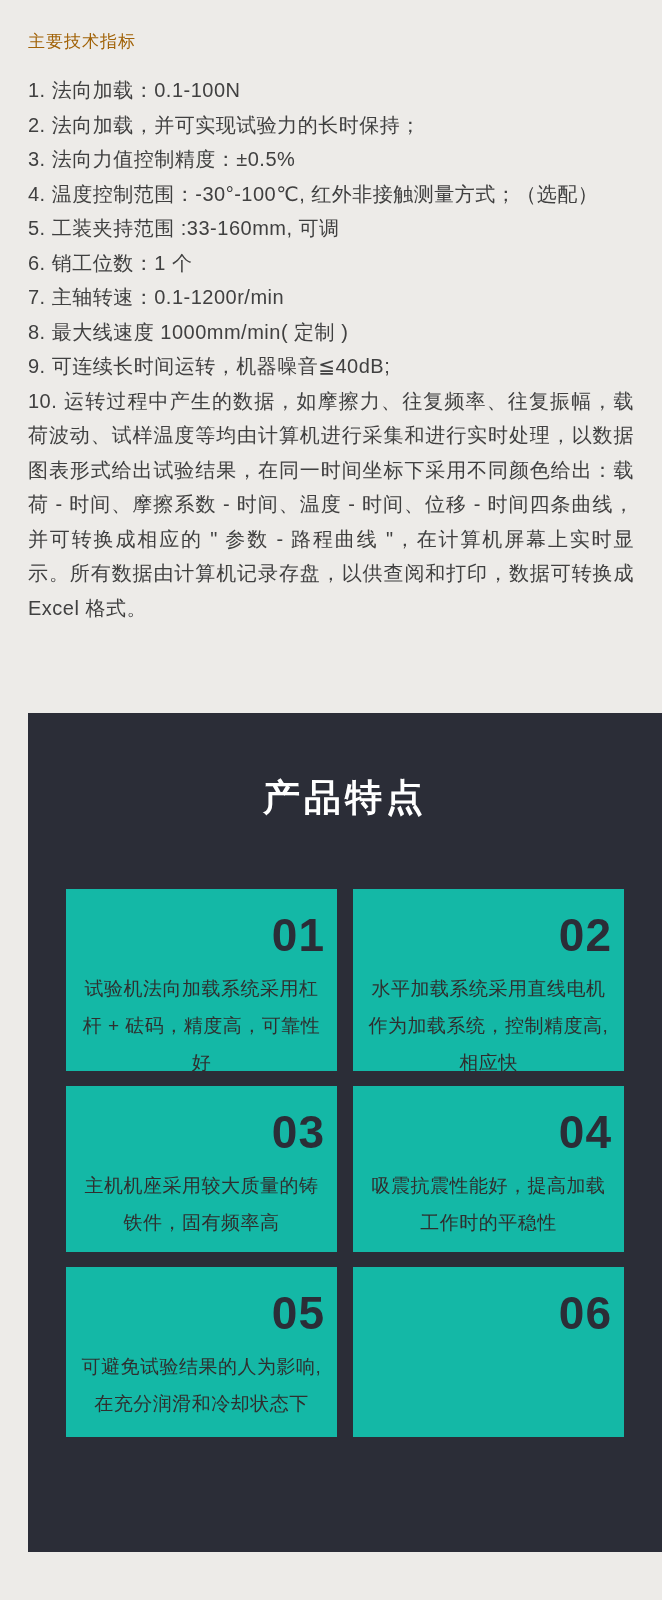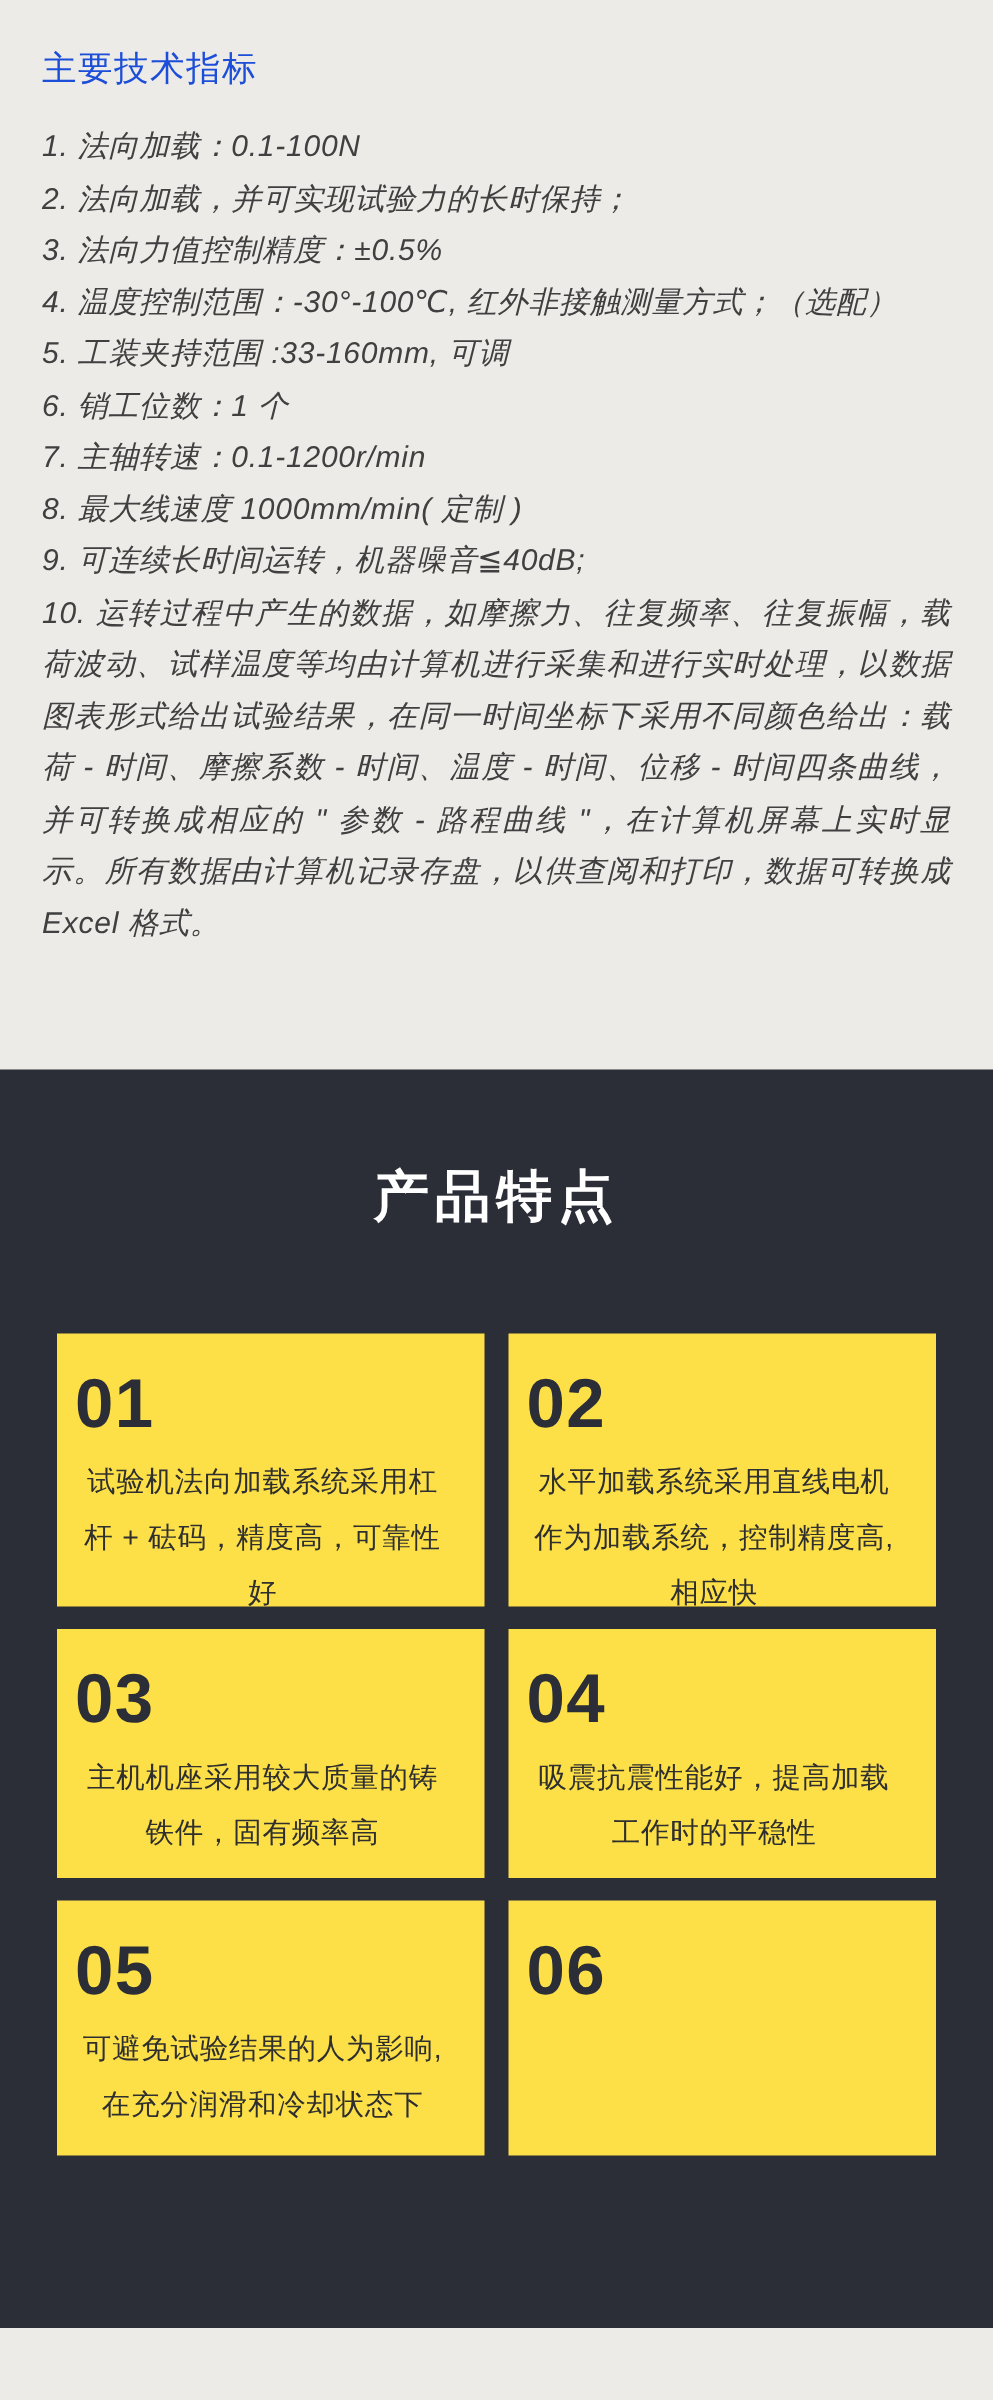--- a/index.html
+++ b/index.html
@@ -18,70 +18,70 @@
   }
 
   
   .specs-section {
     background: #edebe8;
     height: 713px;
     box-sizing: border-box;
     padding: 30px 28px 0 28px;
   }
   .specs-title {
-    font-size: 23px;
-    color: #1d4ed8;
+    font-size: 17px;
+    color: #a16207;
     letter-spacing: 1px;
     margin: 0 0 20px 0;
     font-weight: 500;
   }
   .spec-item {
     font-size: 20px;
     line-height: 34.5px;
     color: #404040;
     letter-spacing: 0.5px;
     white-space: nowrap;
-    font-style: italic;
   }
   .spec-item.wrap {
     white-space: normal;
     text-align: justify;
   }
 
   
   .features-section {
     background: #2b2d37;
     height: 839px;
     box-sizing: border-box;
     padding-top: 60px;
+    margin-left: 28px;
   }
   .features-title {
     color: #ffffff;
     font-size: 37px;
     font-weight: bold;
     letter-spacing: 4px;
     text-align: center;
     margin: 0 0 66px 0;
   }
   .features-grid {
     display: grid;
     grid-template-columns: 1fr 1fr;
     grid-template-rows: 182px 166px 170px;
     column-gap: 16px;
     row-gap: 15px;
     padding: 0 38px;
   }
   .feature-card {
-    background: #fde047;
+    background: #14b8a6;
     box-sizing: border-box;
     text-align: center;
     padding: 10px 12px 12px 12px;
     display: flex;
     flex-direction: column;
-    align-items: flex-start;
+    align-items: flex-end;
     justify-content: flex-start;
   }
   .feature-number {
     font-size: 46px;
     font-weight: bold;
     color: #2b2d37;
     line-height: 1.15;
     margin: 10px 0 8px 0;
     letter-spacing: 1px;
   }

